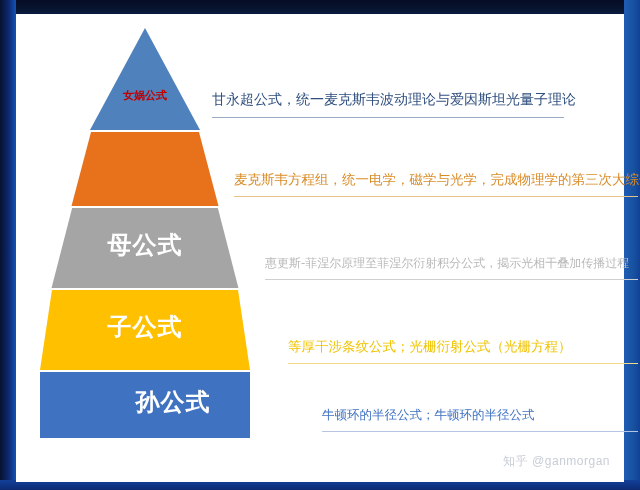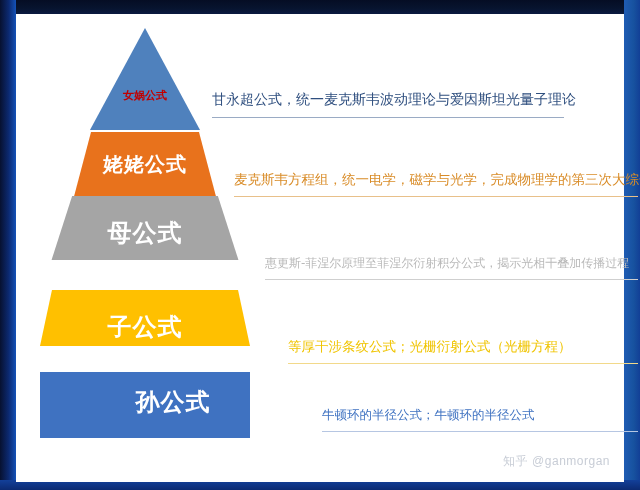--- a/index.html
+++ b/index.html
@@ -95,29 +95,29 @@
 
   
   #tier-2 { top: 104px; height: 74px; }
   #tier-2 .shape {
     background: #e8721c;
     clip-path: polygon(24.3% 0%, 75.7% 0%, 85% 100%, 15% 100%);
   }
   #tier-2 .tier-label { top: 22px; font-size: 20px; }
 
   
-  #tier-3 { top: 168px; height: 64px; }
+  #tier-3 { top: 180px; height: 80px; }
   #tier-3 .shape {
     background: #a5a5a5;
     clip-path: polygon(15.3% 0%, 84.7% 0%, 94.5% 100%, 5.5% 100%);
   }
   #tier-3 .tier-label { top: 25px; font-size: 24px; }
 
   
-  #tier-4 { top: 262px; height: 56px; }
+  #tier-4 { top: 262px; height: 80px; }
   #tier-4 .shape {
     background: #ffc000;
     clip-path: polygon(5.7% 0%, 94.3% 0%, 100% 100%, 0% 100%);
   }
   #tier-4 .tier-label { top: 25px; font-size: 24px; }
 
   
   #tier-5 { top: 344px; height: 66px; width: 210px; }
   #tier-5 .shape {
     background: #3f72c1;
@@ -180,21 +180,20 @@
 
     <div id="pyramid">
 
       <div class="tier" id="tier-1">
         <div class="shape" style="background: rgb(79, 129, 189);"></div>
         <div class="tier-label" style="color: rgb(192, 0, 0);">女娲公式</div>
       </div>
 
       <div class="tier" id="tier-2">
         <div class="shape" style="background: rgb(232, 114, 28);"></div>
-        <div class="tier-label" style="color: rgb(255, 255, 255);">姥姥公式</div>
       </div>
 
       <div class="tier" id="tier-3">
         <div class="shape" style="background: rgb(165, 165, 165);"></div>
         <div class="tier-label" style="color: rgb(255, 255, 255);">母公式</div>
       </div>
 
       <div class="tier" id="tier-4">
         <div class="shape" style="background: rgb(255, 192, 0);"></div>
         <div class="tier-label" style="color: rgb(255, 255, 255);">子公式</div>

